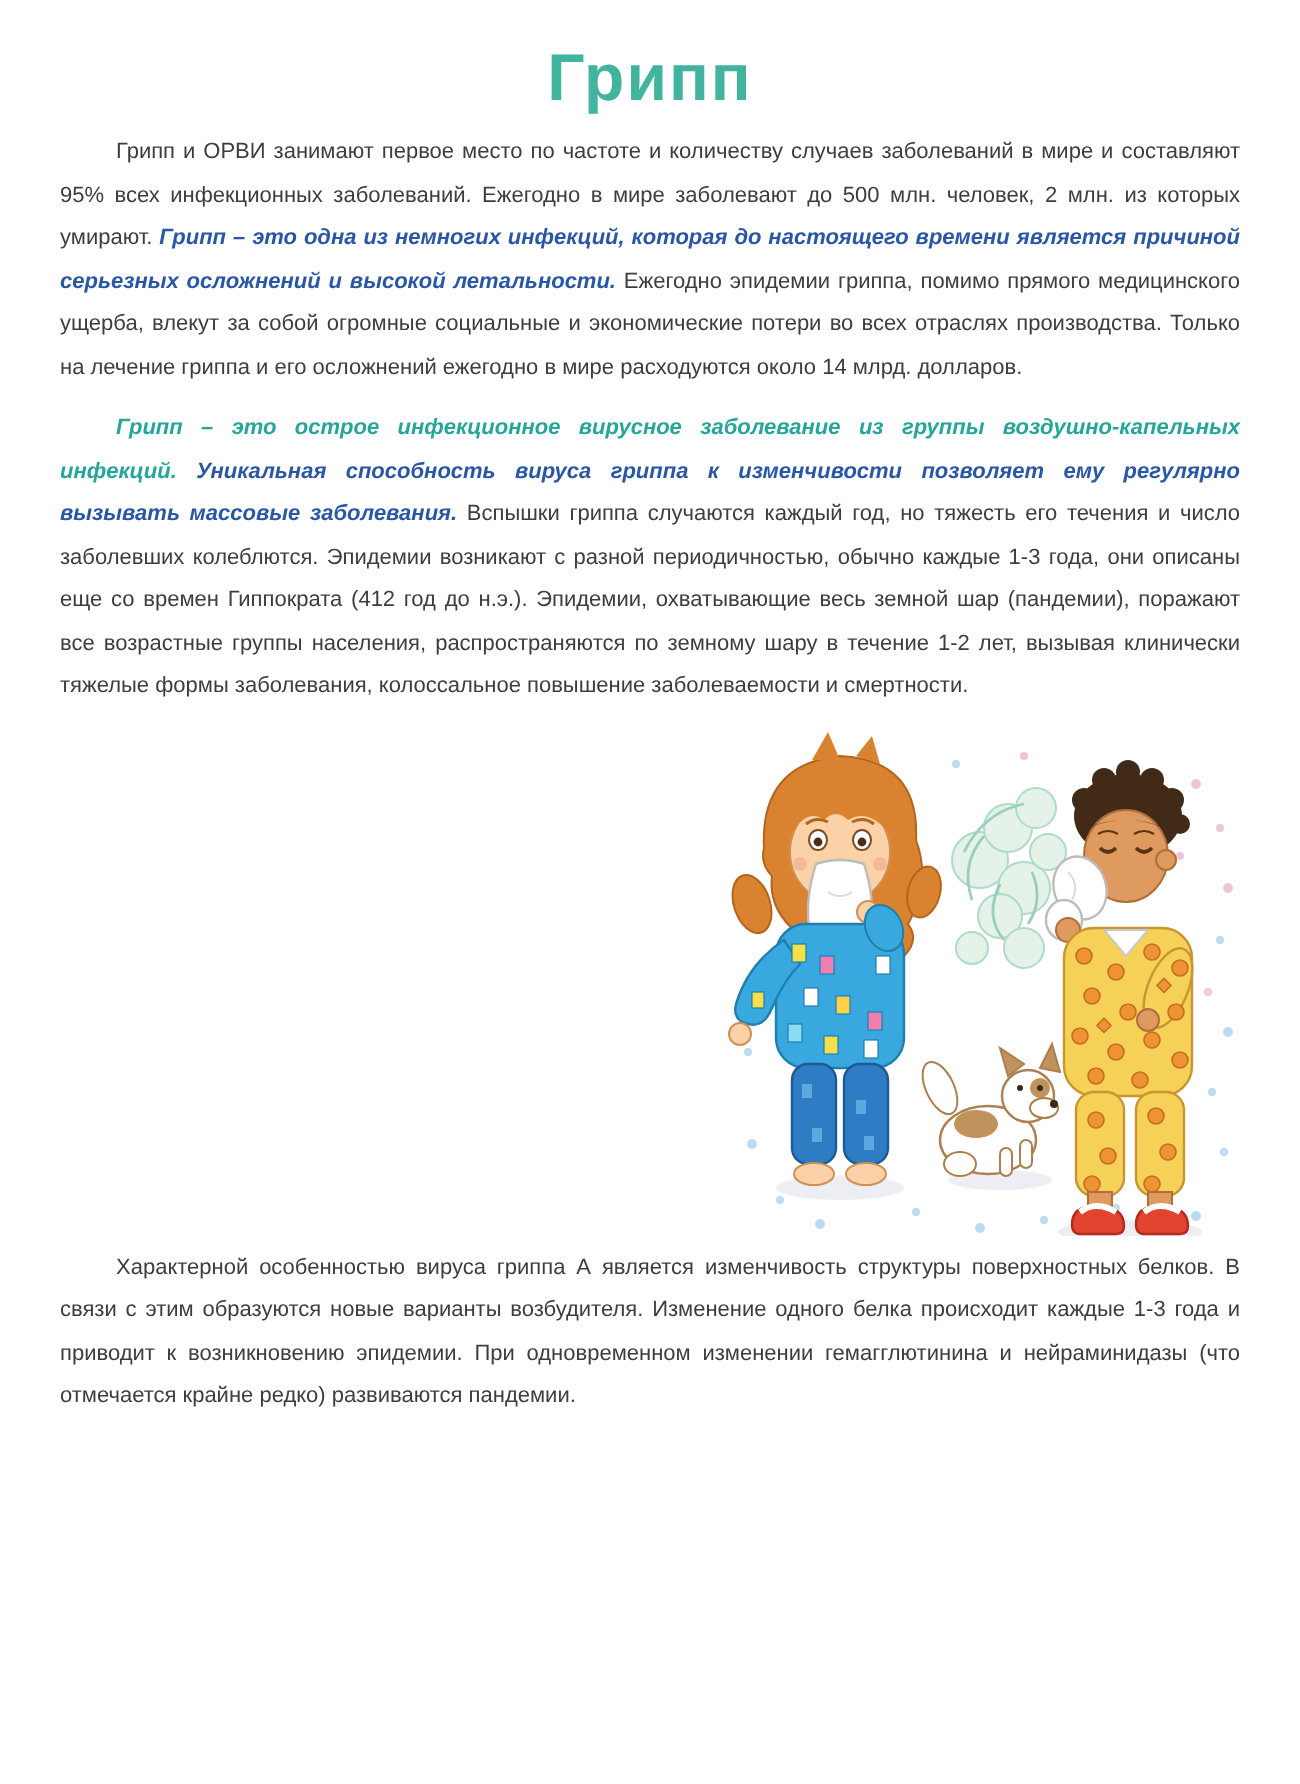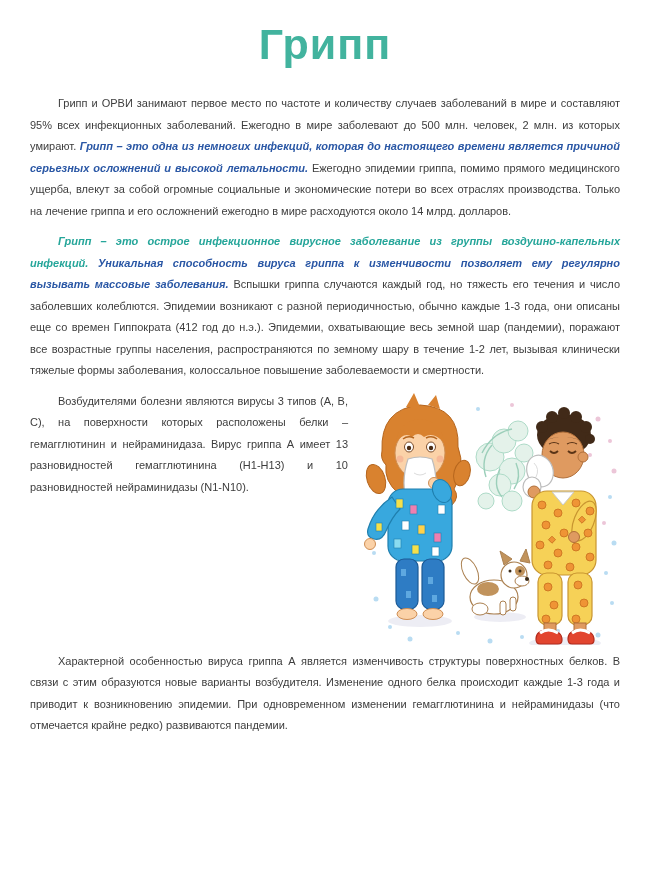--- a/index.html
+++ b/index.html
@@ -9,24 +9,24 @@
     box-sizing:border-box;
     padding:0 30px;
     background:#fff;
     font-family:"Liberation Sans","DejaVu Sans",sans-serif;
     color:var(--body-text,#3d3d3d);
     overflow:hidden;
   }
   .title{
     text-align:center;
     color:var(--title-teal,#42b39e);
-    font-size:43px;
+    font-size:33px;
     font-weight:bold;
     letter-spacing:1px;
-    margin:20px 0 24px 0;
+    margin:20px 0 8px 0;
   }
   .para{
     font-size:11px;
     line-height:21.5px;
     text-align:justify;
     text-indent:28px;
     margin:0 0 9px 0;
   }
   .seg-normal{color:var(--body-text,#3d3d3d);}
   .seg-blue{color:var(--blue-accent,#2a57a5);font-weight:bold;font-style:italic;}
@@ -233,17 +233,16 @@
           <path d="M174,246 Q174,237 186,237 Q200,237 200,247 Q200,251 196,251 L178,251 Q174,251 174,246 Z" fill="#e2452f" stroke="#b22b1c" stroke-width="1.2"></path>
           <path d="M178,240 Q186,234 196,240" fill="none" stroke="#fff" stroke-width="3"></path>
           <path d="M206,246 Q206,237 218,237 Q232,237 232,247 Q232,251 228,251 L210,251 Q206,251 206,246 Z" fill="#e2452f" stroke="#b22b1c" stroke-width="1.2"></path>
           <path d="M210,240 Q218,234 228,240" fill="none" stroke="#fff" stroke-width="3"></path>
         </g>
       </g>
     </svg>
   </figure>
 
 
-  <p class="para"><span class="seg-normal">Возбудителями болезни являются вирусы 3 типов (А, В, С), на поверхности которых расположены белки – гемагглютинин и нейраминидаза. Вирус гриппа А имеет 13 разновидностей гемагглютинина (H1-H13) и 10 разновидностей нейраминидазы (N1-N10).</span></p>
 
   <p class="para clear"><span class="seg-normal">Характерной особенностью вируса гриппа А является изменчивость структуры поверхностных белков. В связи с этим образуются новые варианты возбудителя. Изменение одного белка происходит каждые 1-3 года и приводит к возникновению эпидемии. При одновременном изменении гемагглютинина и нейраминидазы (что отмечается крайне редко) развиваются пандемии.</span></p>
 
 </div>
 
 </body></html>

